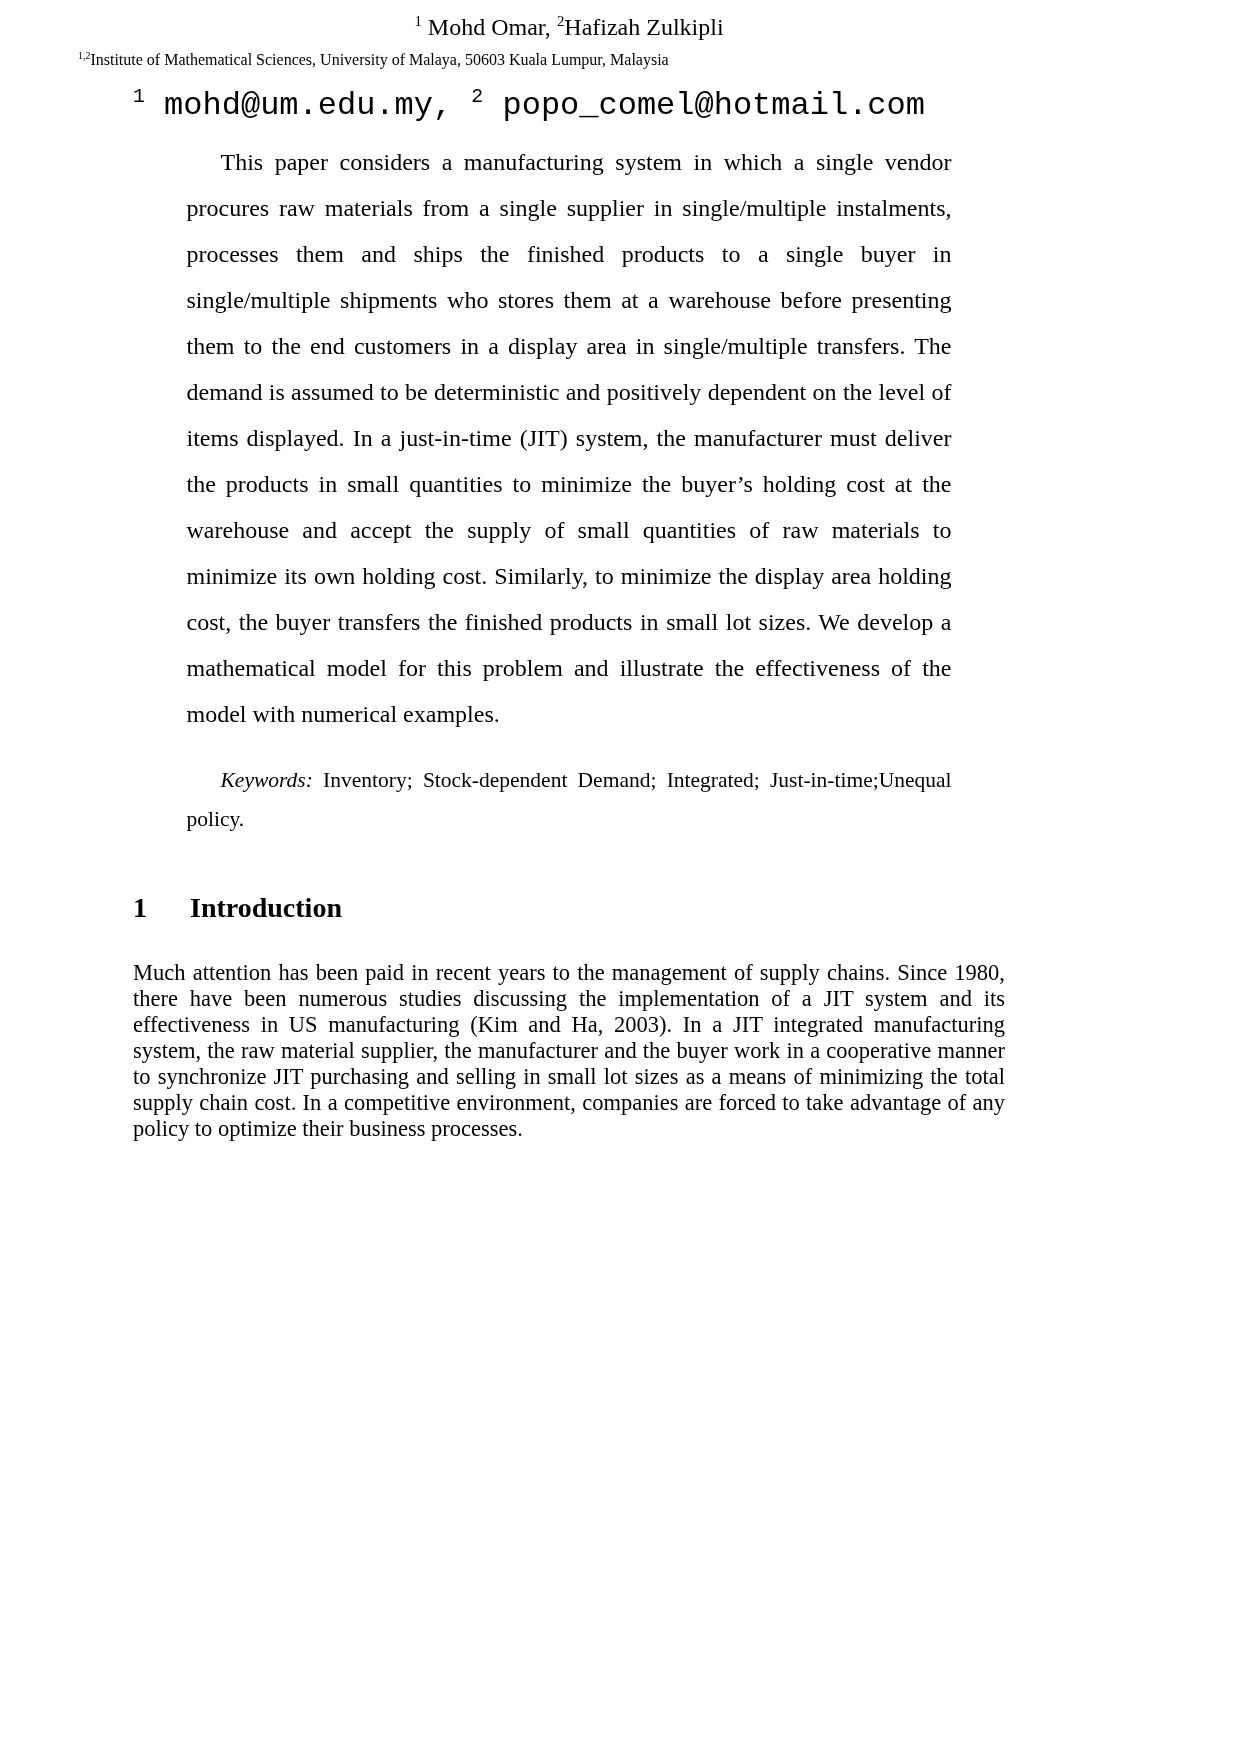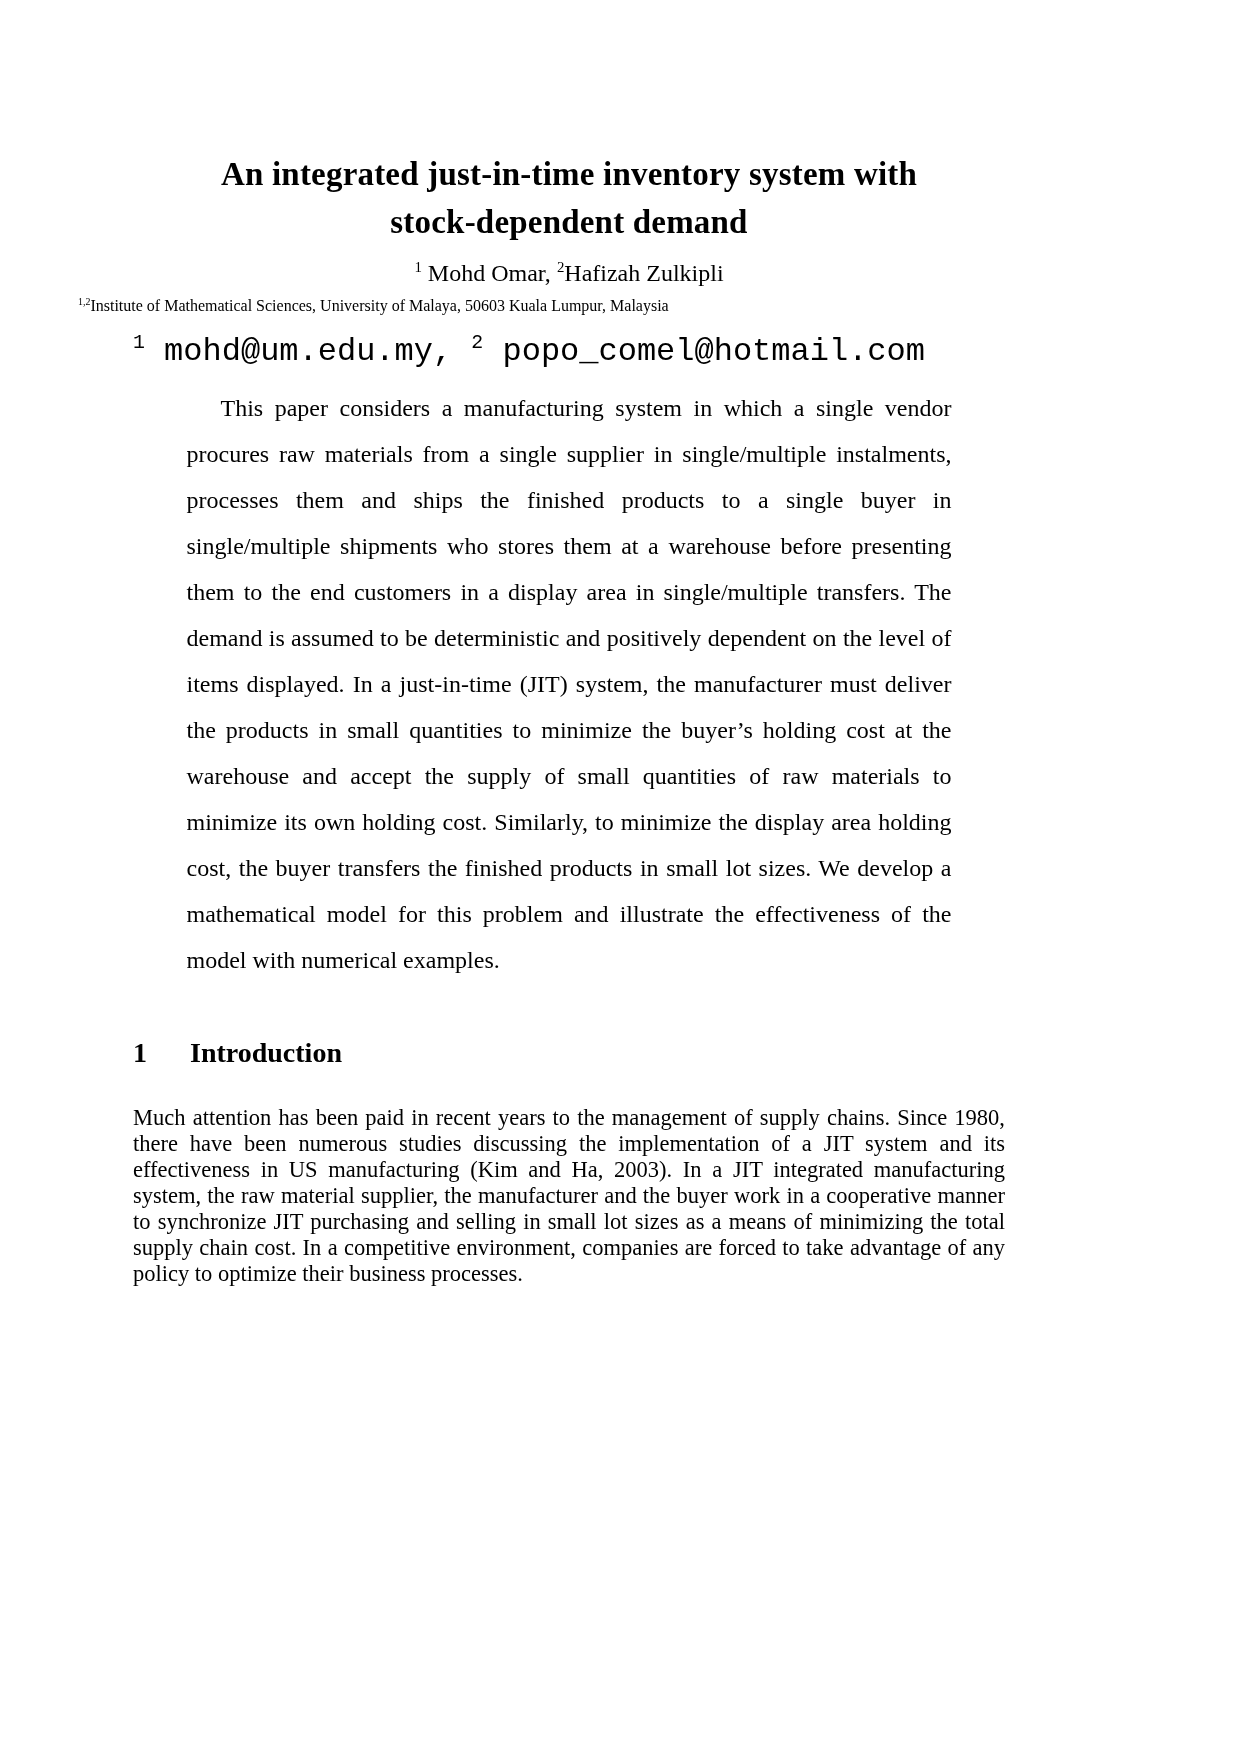--- a/index.html
+++ b/index.html
@@ -97,33 +97,30 @@
     line-height: 26px;
     text-align: justify;
   }
 </style>
 </head>
 <body>
 
 <div class="page">
   <div class="main-col">
 
-    <div class="title-block">
-      <div class="title-line">An integrated just-in-time inventory system with</div>
-      <div class="title-line">stock-dependent demand</div>
-    </div>
 
     <div class="byline"><sup class="sup">1</sup><span> Mohd Omar, </span><sup class="sup">2</sup><span>Hafizah Zulkipli</span></div>
 
     <div class="affil-line"><sup class="sup">1,2</sup><span>Institute of Mathematical Sciences, University of Malaya, 50603 Kuala Lumpur, Malaysia</span></div>
 
     <div class="email-line"><sup class="sup">1</sup><span> mohd@um.edu.my, </span><sup class="sup">2</sup><span> popo_comel@hotmail.com</span></div>
 
     <div class="abstract-wrap">
       <p class="abstract-body">This paper considers a manufacturing system in which a single vendor procures raw materials from a single supplier in single/multiple instalments, processes them and ships the finished products to a single buyer in single/multiple shipments who stores them at a warehouse before presenting them to the end customers in a display area in single/multiple transfers. The demand is assumed to be deterministic and positively dependent on the level of items displayed. In a just-in-time (JIT) system, the manufacturer must deliver the products in small quantities to minimize the buyer’s holding cost at the warehouse and accept the supply of small quantities of raw materials to minimize its own holding cost. Similarly, to minimize the display area holding cost, the buyer transfers the finished products in small lot sizes. We develop a mathematical model for this problem and illustrate the effectiveness of the model with numerical examples.</p>
+      <p class="keywords-par"><span class="keywords-label">Keywords:</span><span> Inventory; Stock-dependent Demand; Integrated; Just-in-time;Unequal policy.</span></p>
     </div>
 
     <div class="section-heading"><span class="section-number">1</span><span>Introduction</span></div>
 
     <p class="intro-par">Much attention has been paid in recent years to the management of supply chains. Since 1980, there have been numerous studies discussing the implementation of a JIT system and its effectiveness in US manufacturing (Kim and Ha, 2003). In a JIT integrated manufacturing system, the raw material supplier, the manufacturer and the buyer work in a cooperative manner to synchronize JIT purchasing and selling in small lot sizes as a means of minimizing the total supply chain cost. In a competitive environment, companies are forced to take advantage of any policy to optimize their business processes.</p>
 
   </div>
 </div>
 
 </body></html>

